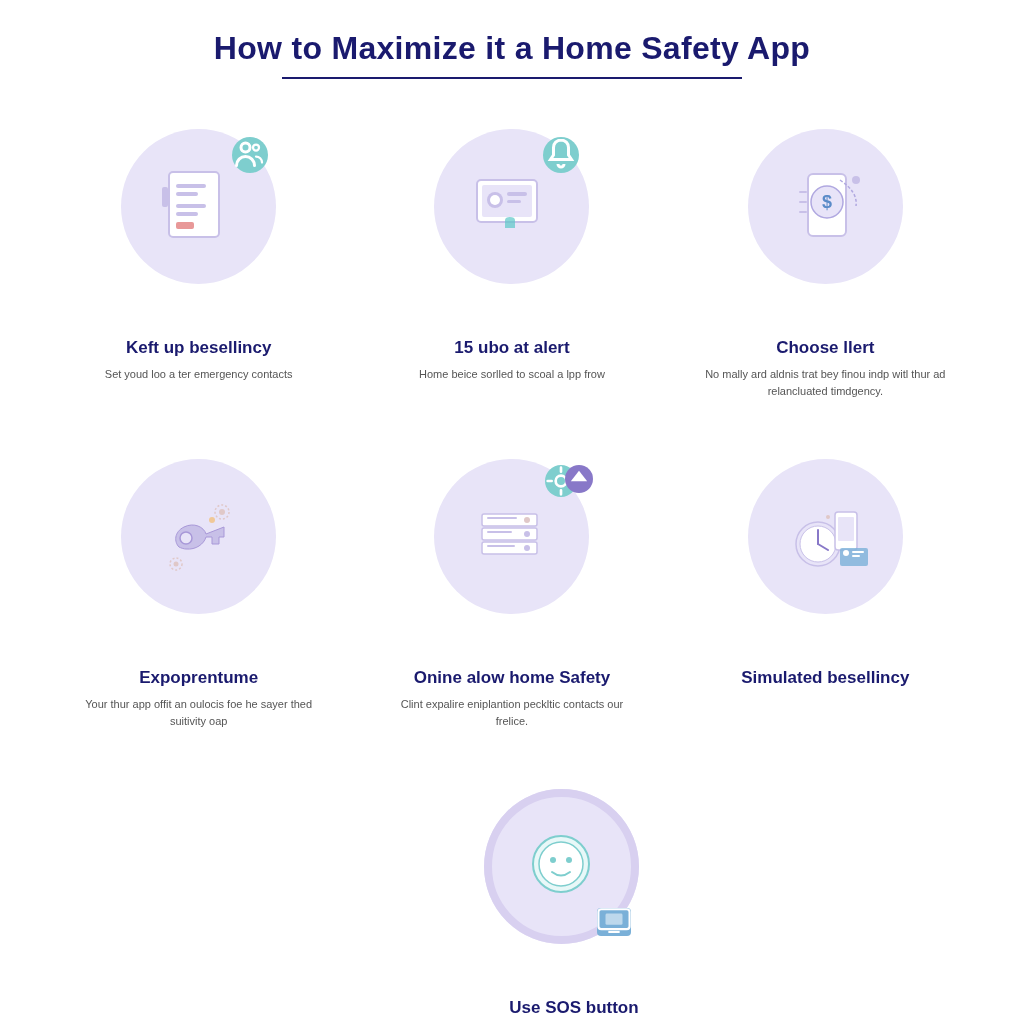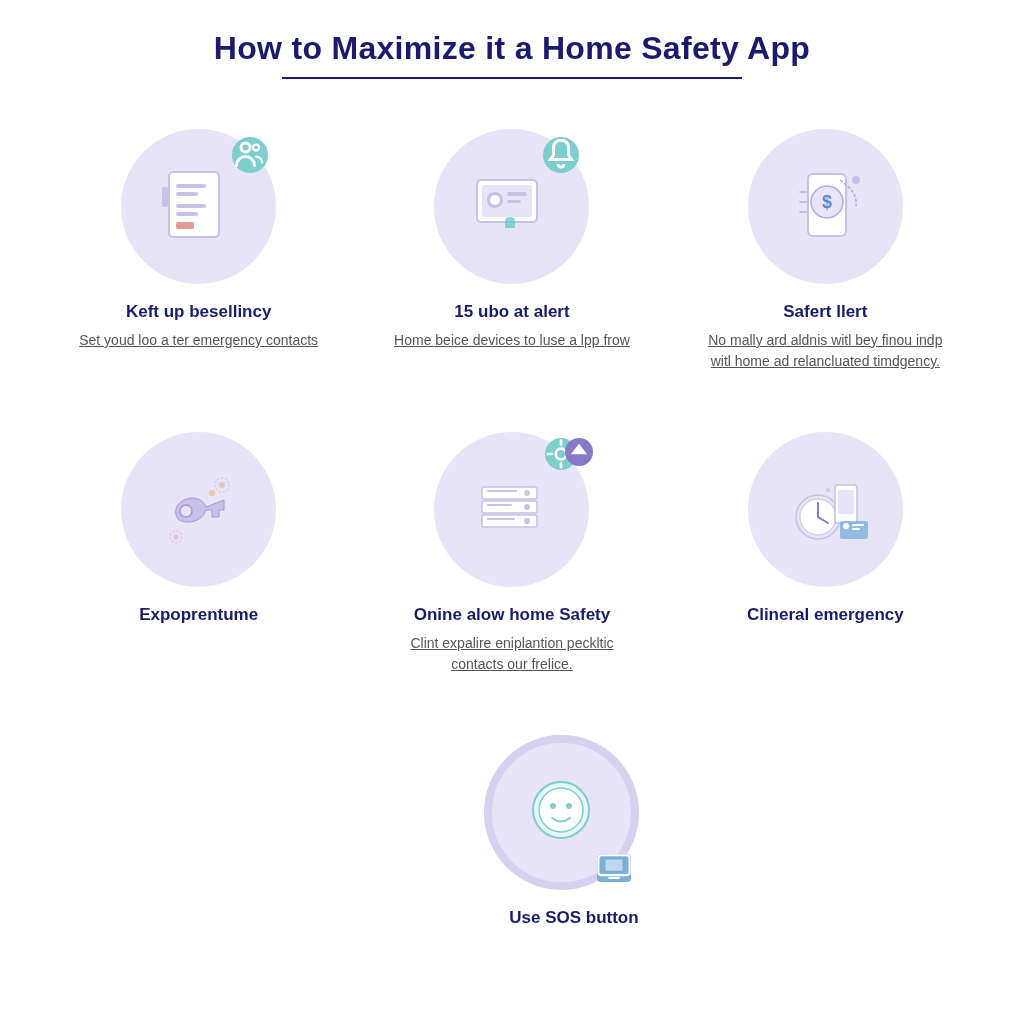--- a/index.html
+++ b/index.html
@@ -63,27 +63,27 @@
     .icon-circle svg {
       width: 90px;
       height: 90px;
     }
 
     .card-title {
       font-size: 17px;
       font-weight: 700;
       color: #1a1a6e;
       margin-bottom: 8px;
+      margin-top: 36px;
     }
 
     .card-desc {
-      font-size: 14px;
+      font-size: 11px;
       color: #555;
       line-height: 1.5;
-      text-decoration: underline;
     }
 
     .bottom-card {
       grid-column: 2;
       align-items: flex-end;
     }
   </style>
 </head>
 <body>
 
@@ -132,60 +132,61 @@
         <circle cx="28" cy="38" r="8" fill="#c8c0e8"></circle>
         <circle cx="28" cy="38" r="5" fill="white"></circle>
         <rect x="40" y="30" width="20" height="4" rx="2" fill="#c8c0e8"></rect>
         <rect x="40" y="38" width="14" height="3" rx="1.5" fill="#c8c0e8"></rect>
 
         <path d="M45 55 L45 70 L30 70 L30 55 C30 53 31 52 45 52 C59 52 60 53 60 55 Z" fill="none"></path>
         <path d="M38 58 C38 56 40 55 43 55 C46 55 48 56 48 58 L48 66 L38 66 Z" fill="#5bc8c8" opacity="0.7"></path>
       </svg>
     </div>
     <div class="card-title">15 ubo at alert</div>
-    <div class="card-desc">Home beice devices to luse a lpp frow</div>
+    <div class="card-desc">Home beice sorlled to scoal a lpp frow</div>
   </div>
 
   <div class="card">
     <div class="icon-circle">
       <svg viewBox="0 0 90 90" fill="none">
 
         <rect x="28" y="12" width="38" height="62" rx="5" fill="white" stroke="#c8c0e8" stroke-width="2"></rect>
         <circle cx="47" cy="40" r="16" fill="#e8e4f8" stroke="#b0a8e0" stroke-width="1.5"></circle>
         <text x="47" y="46" text-anchor="middle" fill="#5a8bc8" font-size="18" font-weight="bold">$</text>
 
         <line x1="20" y1="30" x2="26" y2="30" stroke="#c8c0e8" stroke-width="2" stroke-linecap="round"></line>
         <line x1="20" y1="40" x2="26" y2="40" stroke="#c8c0e8" stroke-width="2" stroke-linecap="round"></line>
         <line x1="20" y1="50" x2="26" y2="50" stroke="#c8c0e8" stroke-width="2" stroke-linecap="round"></line>
 
         <path d="M60 18 Q78 30 76 44" stroke="#b0a8e0" stroke-width="1.5" fill="none" stroke-dasharray="3,2"></path>
         <circle cx="76" cy="18" r="4" fill="#c8c0e8"></circle>
       </svg>
     </div>
-    <div class="card-title">Safert llert</div>
-    <div class="card-desc">No mally ard aldnis witl bey finou indp witl home ad relancluated timdgency.</div>
+    <div class="card-title">Choose llert</div>
+    <div class="card-desc">No mally ard aldnis trat bey finou indp witl thur ad relancluated timdgency.</div>
   </div>
 
   <div class="card">
     <div class="icon-circle">
       <svg viewBox="0 0 90 90" fill="none">
 
         <path d="M25 55 C20 50 20 40 30 35 C40 30 50 35 52 42 L70 35 L70 45 L65 45 L65 52 L58 52 L58 45 L52 45 C50 52 42 58 32 57 C30 57 27 56 25 55Z" fill="#c8c0e8" stroke="#a898d8" stroke-width="1"></path>
         <circle cx="32" cy="46" r="6" fill="#e8e4f8" stroke="#a898d8" stroke-width="1.5"></circle>
 
         <circle cx="68" cy="20" r="7" fill="none" stroke="#e0c8c8" stroke-width="1.5" stroke-dasharray="2,2"></circle>
         <circle cx="68" cy="20" r="3" fill="#e0c8c8"></circle>
 
         <circle cx="22" cy="72" r="6" fill="none" stroke="#e0c8c8" stroke-width="1.5" stroke-dasharray="2,2"></circle>
         <circle cx="22" cy="72" r="2.5" fill="#e0c8c8"></circle>
 
         <circle cx="58" cy="28" r="3" fill="#f0c898"></circle>
       </svg>
     </div>
     <div class="card-title">Expoprentume</div>
+    <div class="card-desc">Your thur app offit an oulocis foe he sayer thed suitivity oap</div>
   </div>
 
   <div class="card">
     <div class="icon-circle">
 
       <div style="position:absolute;top:6px;right:12px;width:32px;height:32px;border-radius:50%;background:#7ecece;display:flex;align-items:center;justify-content:center;">
         <svg width="16" height="16" viewBox="0 0 24 24" fill="none">
           <circle cx="12" cy="12" r="4" stroke="white" stroke-width="2"></circle>
           <path d="M12 2v3M12 19v3M2 12h3M19 12h3" stroke="white" stroke-width="2" stroke-linecap="round"></path>
         </svg>
@@ -228,21 +229,21 @@
         <rect x="58" y="25" width="16" height="24" rx="1" fill="#e8e4f8"></rect>
 
         <rect x="60" y="56" width="28" height="18" rx="2" fill="#7ab0d8" opacity="0.8"></rect>
         <circle cx="66" cy="61" r="3" fill="white"></circle>
         <rect x="72" y="59" width="12" height="2" rx="1" fill="white"></rect>
         <rect x="72" y="63" width="8" height="2" rx="1" fill="white"></rect>
 
         <circle cx="48" cy="25" r="2" fill="#e0c8c8"></circle>
       </svg>
     </div>
-    <div class="card-title">Clineral emergency</div>
+    <div class="card-title">Simulated besellincy</div>
   </div>
 
   <div class="card bottom-card">
     <div class="icon-circle">
 
       <div style="position:absolute;width:155px;height:155px;border-radius:50%;border:8px solid #d8d0f0;top:0;left:0;"></div>
 
       <div style="position:absolute;bottom:8px;right:8px;width:34px;height:28px;border-radius:4px;background:#7ab0d8;display:flex;align-items:center;justify-content:center;">
         <svg width="20" height="18" viewBox="0 0 24 20" fill="none">
           <rect x="1" y="1" width="22" height="14" rx="2" stroke="white" stroke-width="1.5"></rect>

